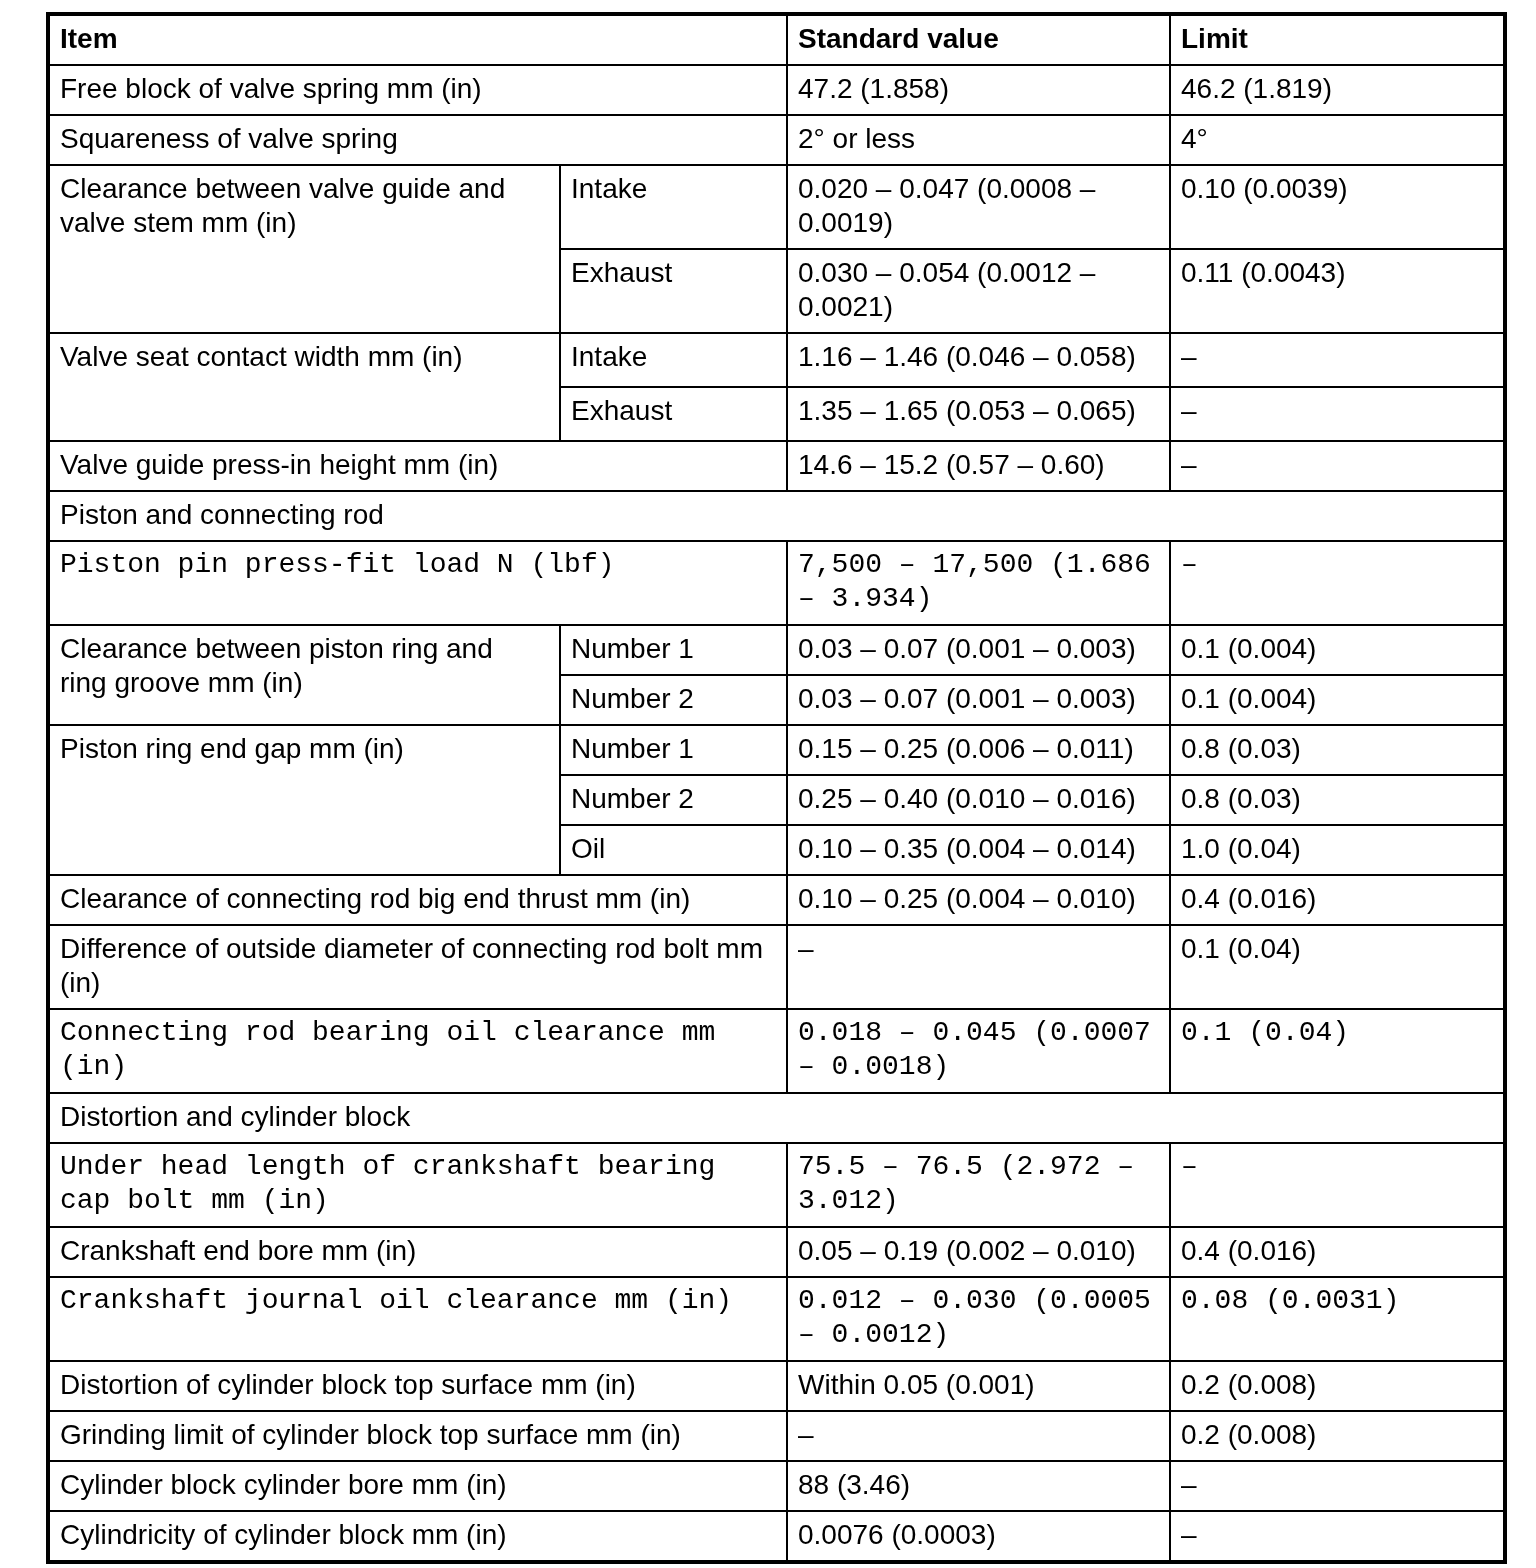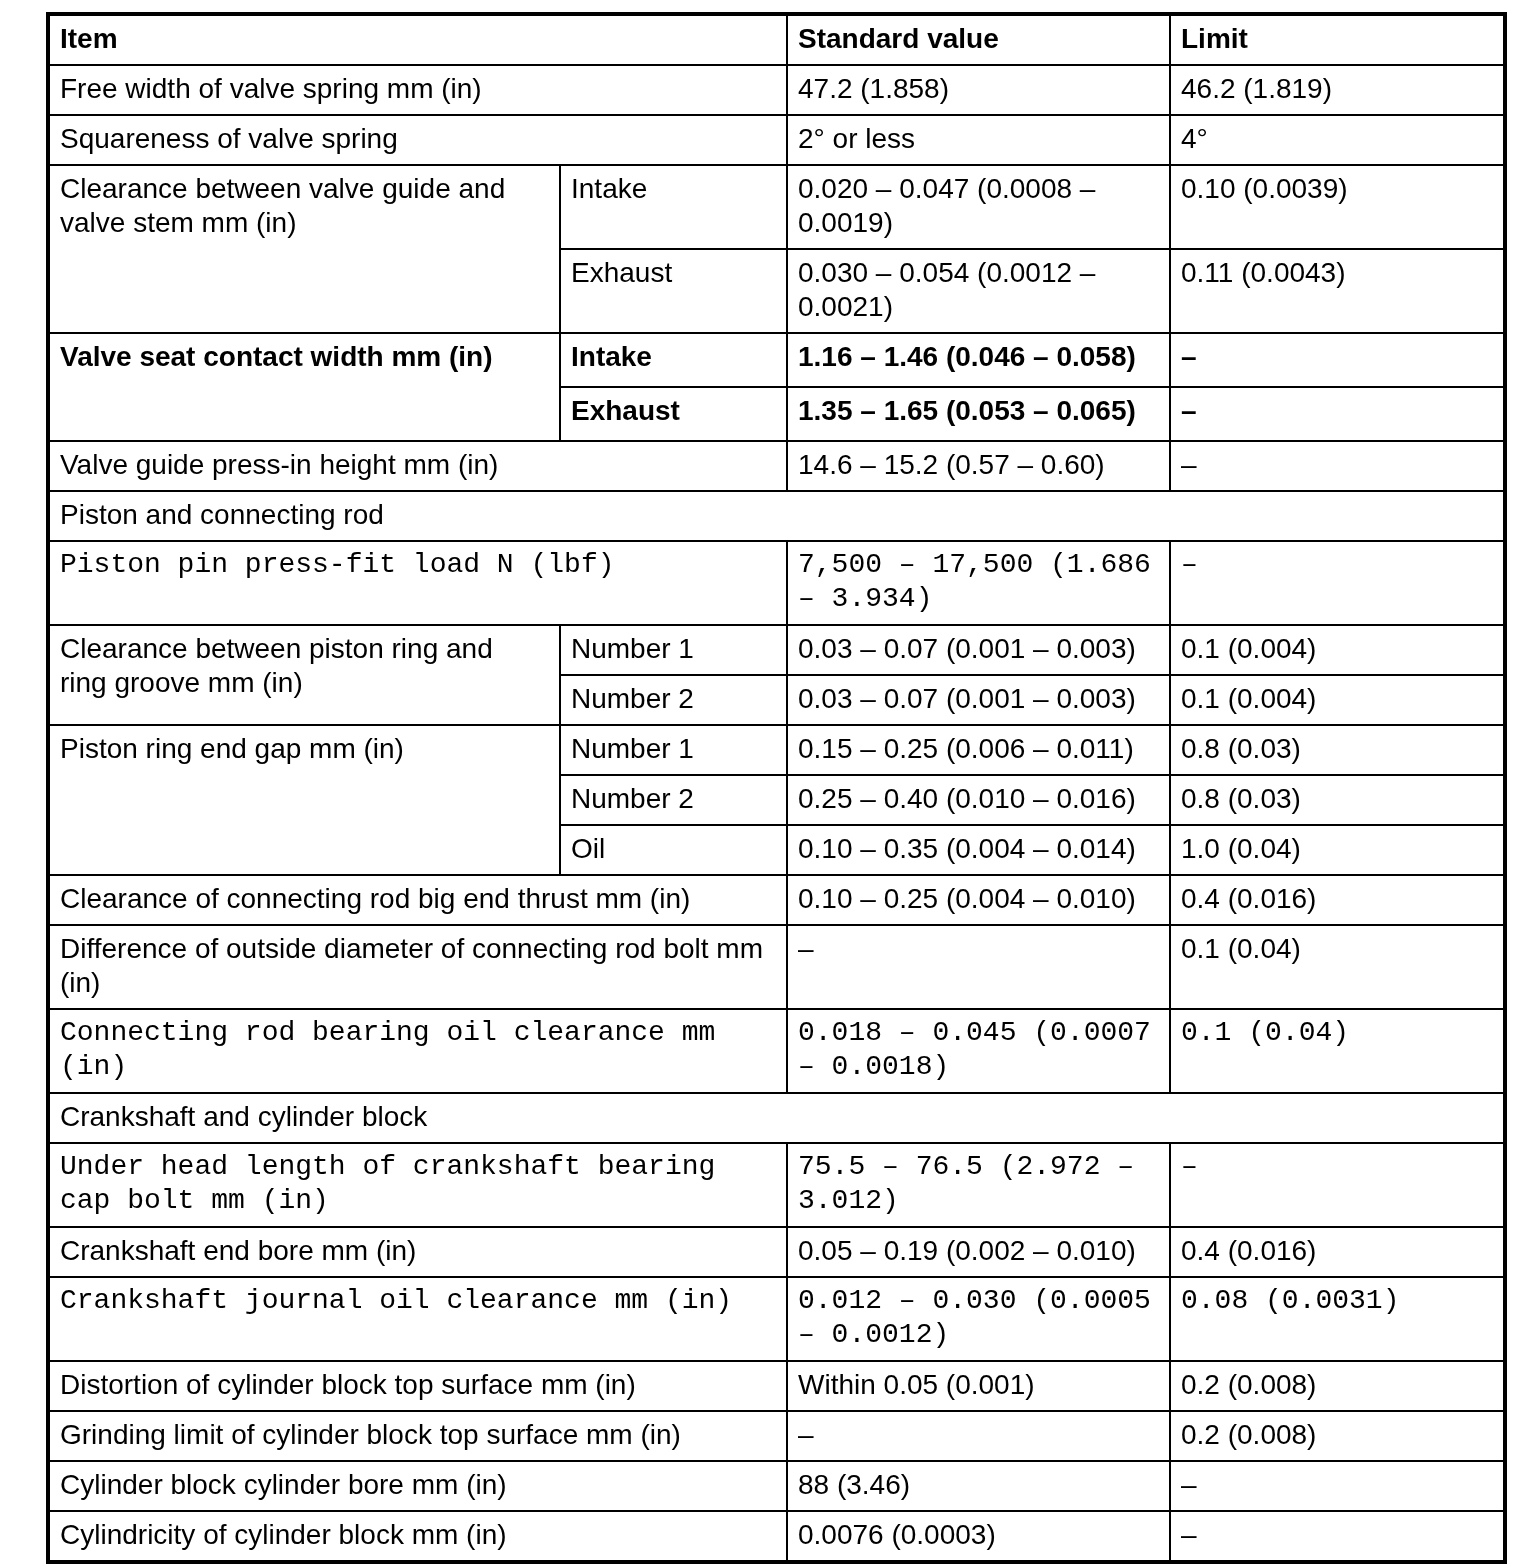--- a/index.html
+++ b/index.html
@@ -37,21 +37,20 @@
   }
   tr.section-row td {
     font-weight: normal;
   }
   tr.tall td {
     height: 68px;
     font-family: Liberation Mono, monospace;
   }
   tr.med td {
     height: 38px;
-    font-weight: bold;
   }
 </style>
 </head>
 <body>
 
 <div class="page">
   <table class="spec">
     <colgroup>
       <col style="width:512px">
       <col style="width:227px">
@@ -60,21 +59,21 @@
     </colgroup>
     <thead>
       <tr>
         <th colspan="2">Item</th>
         <th>Standard value</th>
         <th>Limit</th>
       </tr>
     </thead>
     <tbody>
       <tr>
-        <td colspan="2">Free width of valve spring mm (in)</td>
+        <td colspan="2">Free block of valve spring mm (in)</td>
         <td>47.2 (1.858)</td>
         <td>46.2 (1.819)</td>
       </tr>
       <tr>
         <td colspan="2">Squareness of valve spring</td>
         <td>2° or less</td>
         <td>4°</td>
       </tr>
       <tr>
         <td rowspan="2">Clearance between valve guide and valve stem mm (in)</td>
@@ -147,21 +146,21 @@
         <td colspan="2">Difference of outside diameter of connecting rod bolt mm (in)</td>
         <td>–</td>
         <td>0.1 (0.04)</td>
       </tr>
       <tr class="tall">
         <td colspan="2">Connecting rod bearing oil clearance mm (in)</td>
         <td>0.018 – 0.045 (0.0007 – 0.0018)</td>
         <td>0.1 (0.04)</td>
       </tr>
       <tr class="section-row">
-        <td colspan="4">Crankshaft and cylinder block</td>
+        <td colspan="4">Distortion and cylinder block</td>
       </tr>
       <tr class="tall">
         <td colspan="2">Under head length of crankshaft bearing cap bolt mm (in)</td>
         <td>75.5 – 76.5 (2.972 – 3.012)</td>
         <td>–</td>
       </tr>
       <tr>
         <td colspan="2">Crankshaft end bore mm (in)</td>
         <td>0.05 – 0.19 (0.002 – 0.010)</td>
         <td>0.4 (0.016)</td>

